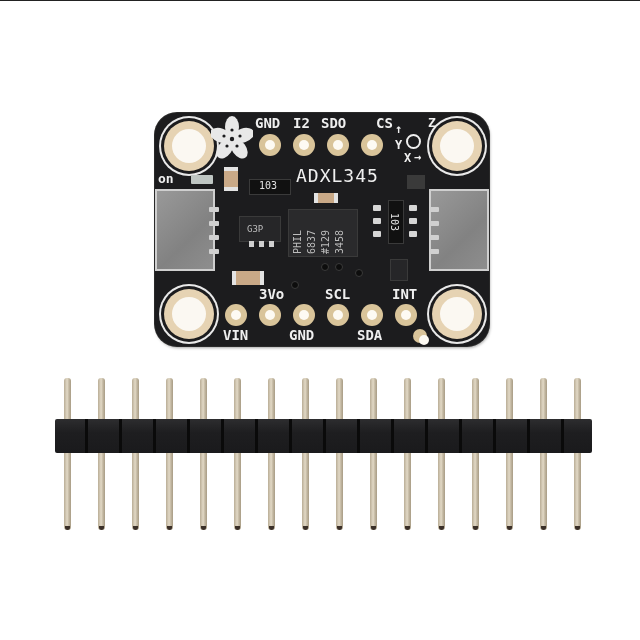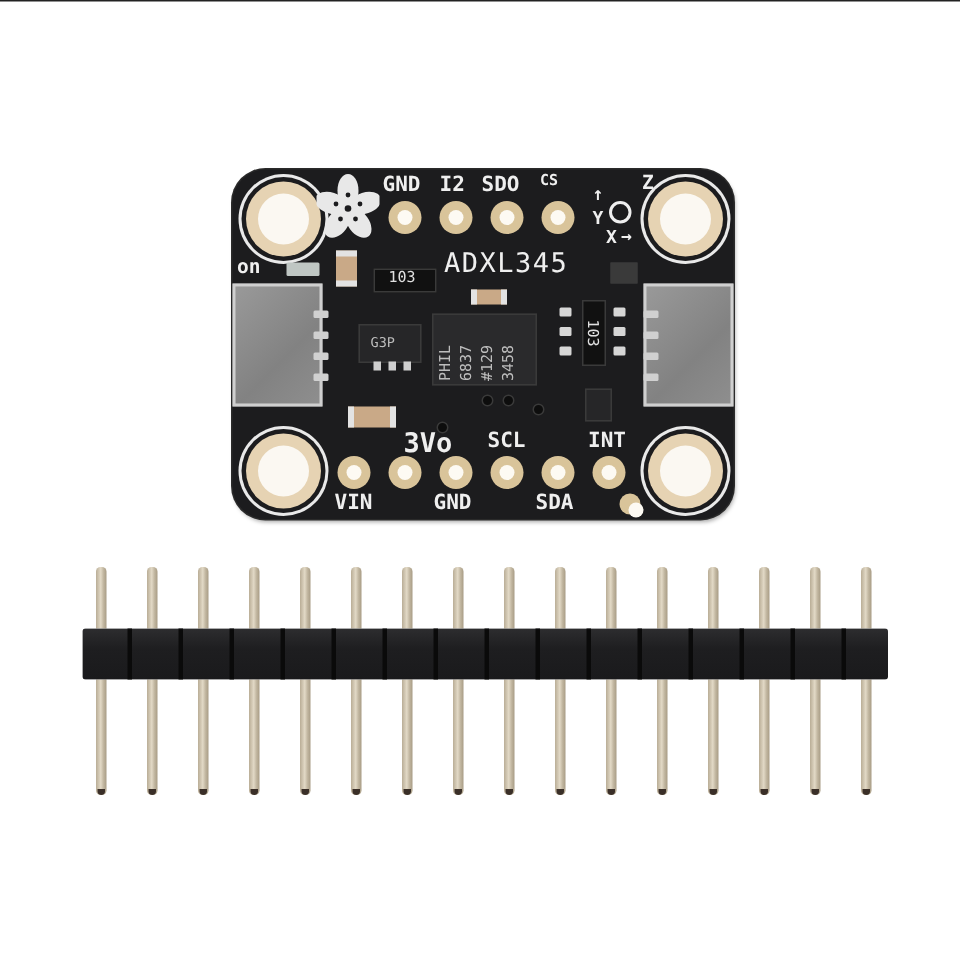--- a/index.html
+++ b/index.html
@@ -56,21 +56,21 @@
         <circle cx="29" cy="21" r="1.6"></circle>
       <circle cx="26" cy="31" r="1.6"></circle>
         <circle cx="16" cy="31" r="1.6"></circle>
         <circle cx="13" cy="21" r="1.6"></circle>
     </g>
   </svg>
 
   <div class="silk" style="left:100px;top:3px;font-size:14px">GND</div>
   <div class="silk" style="left:138px;top:3px;font-size:14px">I2</div>
   <div class="silk" style="left:166px;top:3px;font-size:14px">SDO</div>
-  <div class="silk" style="left:205px;top:3px;font-size:10px">CS</div>
+  <div class="silk" style="left:221px;top:3px;font-size:14px">CS</div>
 
   <div class="pad" style="left:104px;top:21px"></div>
   <div class="pad" style="left:138px;top:21px"></div>
   <div class="pad" style="left:172px;top:21px"></div>
   <div class="pad" style="left:206px;top:21px"></div>
 
   <div class="silk" style="left:240px;top:10px;font-size:12px">↑</div>
   <div class="silk" style="left:240px;top:26px;font-size:12px">Y</div>
   <div style="position:absolute;left:251px;top:21px;width:11px;height:11px;border:2px solid #efefef;border-radius:50%;"></div>
   <div class="silk" style="left:273px;top:3px;font-size:13px">Z</div>
@@ -128,21 +128,21 @@
 
   <div class="chip" style="left:235px;top:146px;width:16px;height:20px;background:#262628"></div>
 
   <div class="cap" style="left:77px;top:158px;width:32px;height:14px"></div>
 
   <div class="via" style="left:166px;top:150px"></div>
   <div class="via" style="left:180px;top:150px"></div>
   <div class="via" style="left:200px;top:156px"></div>
   <div class="via" style="left:136px;top:168px"></div>
 
-  <div class="silk" style="left:114px;top:174px;font-size:18px">3Vo</div>
+  <div class="silk" style="left:104px;top:174px;font-size:14px">3Vo</div>
   <div class="silk" style="left:170px;top:174px;font-size:14px">SCL</div>
   <div class="silk" style="left:237px;top:174px;font-size:14px">INT</div>
 
   <div class="pad" style="left:70px;top:191px"></div>
   <div class="pad" style="left:104px;top:191px"></div>
   <div class="pad" style="left:138px;top:191px"></div>
   <div class="pad" style="left:172px;top:191px"></div>
   <div class="pad" style="left:206px;top:191px"></div>
   <div class="pad" style="left:240px;top:191px"></div>
   <div class="pad" style="left:258px;top:216px;width:14px;height:14px"></div>

